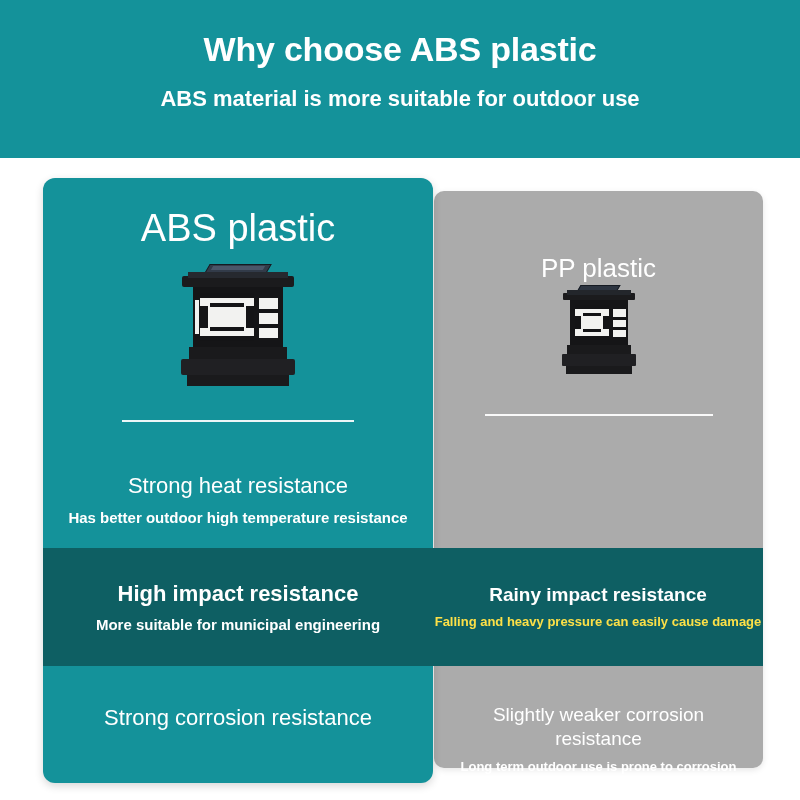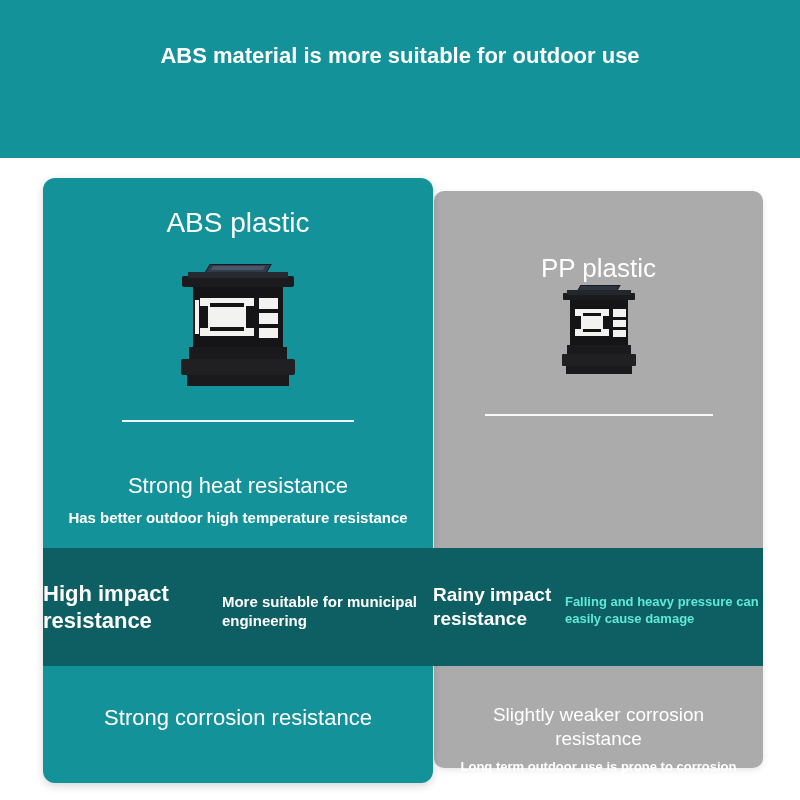--- a/index.html
+++ b/index.html
@@ -94,21 +94,21 @@
     top: 390px;
     width: 720px;
     height: 118px;
     background: #0e5f63;
     z-index: 4;
     display: flex;
   }
   .band-impact .band-col {
     box-sizing: border-box;
     display: flex;
-    flex-direction: row;
+    flex-direction: column;
     align-items: center;
     justify-content: center;
   }
   .band-impact .band-col-left  { width: 390px; }
   .band-impact .band-col-right { width: 330px; }
 
   
   .card-head {
     position: absolute;
     left: 0;
@@ -117,21 +117,21 @@
   }
   .card-abs .card-head { top: 28px; }
   .card-pp  .card-head { top: 30px; }
 
   .card-title {
     margin: 0;
     color: #ffffff;
     font-weight: 400;
     line-height: 1.2;
   }
-  .card-abs .card-title { font-size: 28px; }
+  .card-abs .card-title { font-size: 38px; }
   .card-pp  .card-title { font-size: 26px; margin-top: 32px; }
 
   
   .product {
     position: absolute;
     left: 50%;
     transform: translateX(-50%);
   }
   .product-abs { top: 84px; }
   .product-pp  { top: 92px; }
@@ -179,21 +179,21 @@
   
   .card-pp .feature-title { font-size: 19px; }
   .card-pp .feature-desc  { font-size: 13px; }
   .card-pp .feature-heat      { top: 286px; }
   .card-pp .feature-corrosion { top: 508px; }
 
   
   .band-col-left .feature-title { font-size: 22px; color:#fff; margin:0; font-weight:700; }
   .band-col-left .feature-desc  { font-size: 15px; color:#fff; margin:8px 0 0 0; }
   .band-col-right .feature-title { font-size: 19px; color:#fff; margin:0; font-weight:700; }
-  .band-col-right .feature-desc  { font-size: 13px; color:#5eead4; margin:8px 0 0 0; }
+  .band-col-right .feature-desc  { font-size: 13px; color:#fde047; margin:8px 0 0 0; }
 
   
   .lamp { position: relative; }
 
   .lamp .roof-solar {
     position: absolute;
     background: #2c3440;
     border: 1px solid #151a22;
     box-sizing: border-box;
   }
@@ -227,20 +227,21 @@
     background: #202023;
     box-sizing: border-box;
   }
 </style>
 </head>
 <body>
 
 <div class="page">
 
   <div class="header">
+    <h1 class="header-title">Why choose ABS plastic</h1>
     <p class="header-subtitle">ABS material is more suitable for outdoor use</p>
   </div>
 
   <div class="compare">
 
     <div class="card-pp">
 
       <div class="card-head">
         <h2 class="card-title">PP plastic</h2>
       </div>

